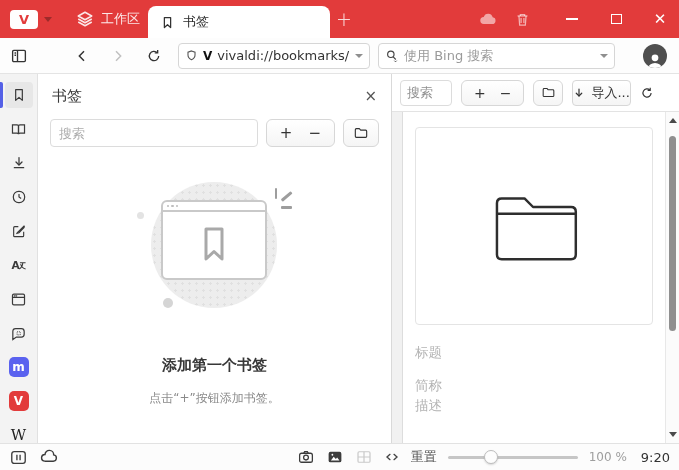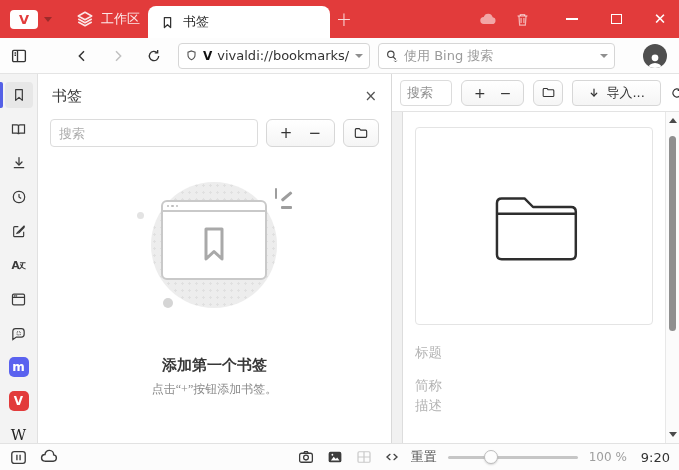--- a/index.html
+++ b/index.html
@@ -64,30 +64,30 @@
   .cardbar { height:10px; border-bottom:2px solid #c9c9c9; display:flex; align-items:center; gap:2px; padding-left:4px; }
   .cdot { width:2.5px; height:2.5px; border-radius:50%; background:#bdbdbd; }
   .cardbody { height:64px; display:flex; align-items:center; justify-content:center; }
   .spark { position:absolute; background:#9d9d9d; border-radius:1px; }
   .spk1 { width:2.5px; height:11px; left:150px; top:10px; }
   .spk2 { width:13px; height:2.5px; left:155px; top:17px; transform:rotate(-40deg); }
   .spk3 { width:11px; height:2.5px; left:156px; top:28px; }
   .ddot1 { position:absolute; left:12px; top:34px; width:7px; height:7px; border-radius:50%; background:#e3e3e3; }
   .ddot2 { position:absolute; left:38px; top:120px; width:10px; height:10px; border-radius:50%; background:#d5d5d5; }
   .emptytitle { margin-top:26px; font-size:15px; font-weight:bold; color:#383838; }
-  .emptysub { margin-top:6px; font-size:12px; color:#8a8a8a;font-family:Liberation Serif, serif; }
+  .emptysub { margin-top:15px; font-size:12px; color:#8a8a8a; }
 
   
   .webpage { flex:1; min-width:0; display:flex; flex-direction:column; background:#fff; overflow:hidden; }
   .pgtoolbar { height:38px; flex:0 0 auto; display:flex; align-items:center; gap:9px; padding:0 8px; border-bottom:1px solid #e3e3e3; overflow:hidden; white-space:nowrap; }
   .pgtoolbar input { width:52px; height:26px; border:1px solid #dcdcdc; border-radius:4px; padding:0 6px; font-size:13px; font-family:inherit; outline:none; color:#333; flex:0 0 auto; }
   .pgtoolbar input::placeholder { color:#8e8e8e; }
   .grp.small { height:26px; padding:0 12px; gap:14px; font-size:14px; }
   .sqbtn.small { width:30px; height:26px; }
-  .btn { height:26px; border:1px solid #d7d7d7; border-radius:4px; background:linear-gradient(#ffffff,#f5f5f5); display:flex; align-items:center; gap:6px; padding:0 15px; font-size:13px; color:#333; cursor:pointer; flex:0 0 auto; }
+  .btn { height:26px; border:1px solid #d7d7d7; border-radius:4px; background:linear-gradient(#ffffff,#f5f5f5); display:flex; align-items:center; gap:6px; padding:0 0; font-size:13px; color:#333; cursor:pointer; flex:0 0 auto; }
   .flatbtn { display:flex; align-items:center; gap:6px; font-size:13px; color:#333; cursor:pointer; flex:0 0 auto; }
   .pgbody { flex:1; display:flex; min-height:0; }
   .listcol { width:11px; background:#f1f1f1; border-right:1px solid #dddddd; flex:0 0 auto; }
   .editor { flex:1; min-width:0; padding:15px 12px 0; }
   .thumbbox { height:198px; border:1px solid #e4e4e4; border-radius:4px; display:flex; align-items:center; justify-content:center; background:#fff; }
   .efield { display:block; width:100%; border:none; outline:none; font-size:13.5px; font-family:inherit; color:#333; height:20px; background:transparent; }
   .efield::placeholder { color:#b3b3b3; }
   .f1 { margin-top:17px; } .f2 { margin-top:13px; } .f3 { }
   .pgscroll { width:14px; flex:0 0 auto; border-left:1px solid #e8e8e8; background:#fbfbfb; position:relative; }
   .arr-up { position:absolute; top:6px; left:3px; width:0; height:0; border-left:4px solid transparent; border-right:4px solid transparent; border-bottom:5px solid #4a4a4a; cursor:pointer; }

